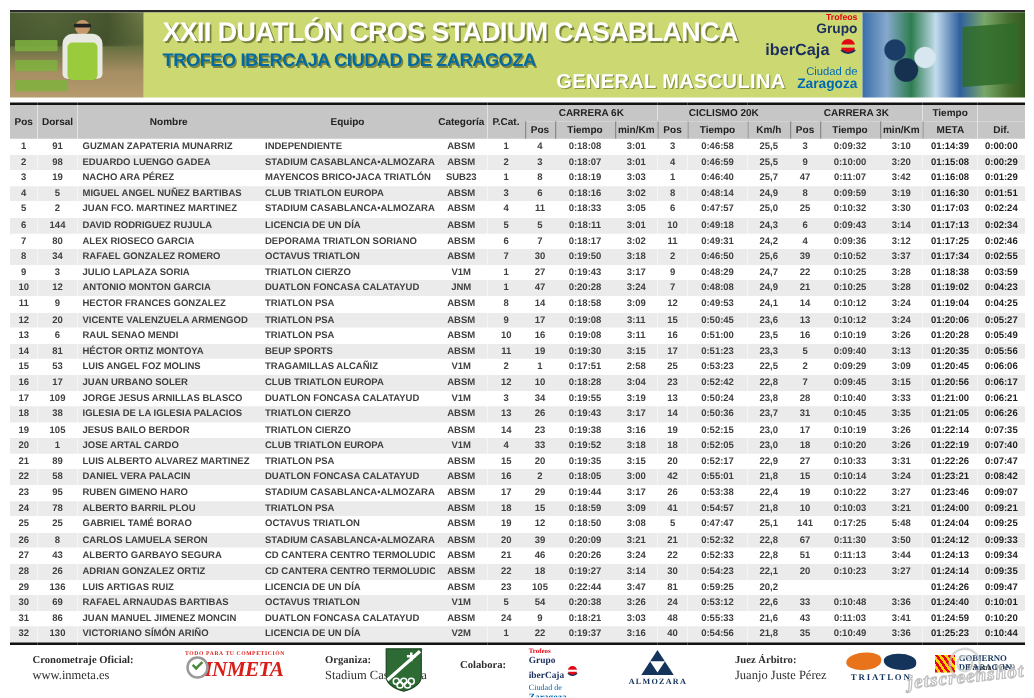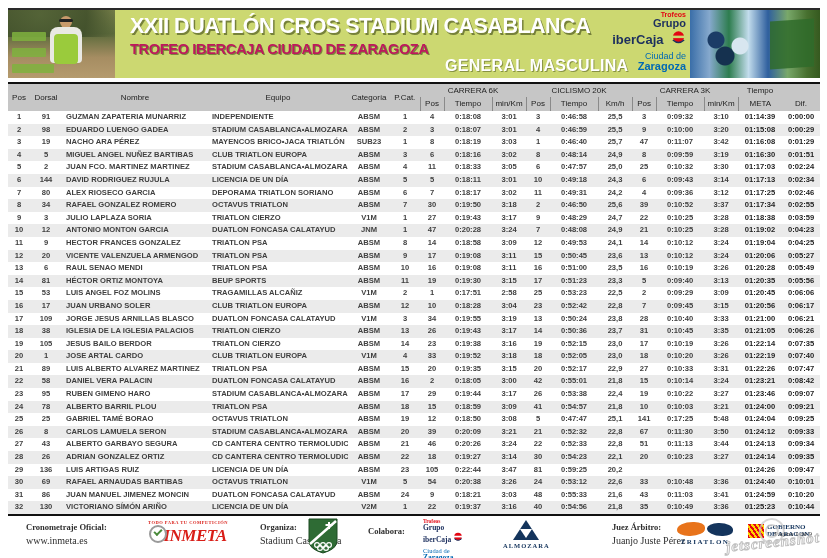--- a/index.html
+++ b/index.html
@@ -22,36 +22,36 @@
   .photo-right{width:130px;background:linear-gradient(90deg,#3a6ea8 0%,#86a9cd 15%,#2e7d4f 30%,#c2dcec 45%,#2f5f9e 60%,#79a86a 75%,#47702f 90%,#35591f 100%);}
   .photo-right .banner{position:absolute;right:6px;top:10px;width:44px;height:48px;background:#2f6b2a;opacity:.85;transform:skewY(-4deg);}
   .photo-right .crowd{position:absolute;left:8px;top:18px;width:60px;height:40px;
         background:radial-gradient(circle at 30% 30%,#1b3c66 8px,transparent 9px),
                    radial-gradient(circle at 70% 45%,#d8e6f0 8px,transparent 9px),
                    radial-gradient(circle at 45% 70%,#15314f 9px,transparent 10px);}
   .band{flex:1;background:#ccd871;position:relative;text-align:right;}
   .band .title{position:absolute;left:15px;top:4px;font-size:21.5px;font-weight:800;letter-spacing:-.5px;
         color:#fff;text-shadow:1.5px 1.5px 0 rgba(90,100,40,.75);white-space:nowrap;}
   .band .subtitle{position:absolute;left:15px;top:31px;font-size:14.5px;font-weight:800;letter-spacing:-.3px;
-        color:#be185d;text-shadow:1.2px 1.2px 0 rgba(90,100,40,.7);white-space:nowrap;}
+        color:#0369a1;text-shadow:1.2px 1.2px 0 rgba(90,100,40,.7);white-space:nowrap;}
   .band .category{position:absolute;left:330px;top:47px;font-size:16px;font-weight:800;color:#fff;
         text-shadow:1px 1px 0 rgba(90,100,40,.6);letter-spacing:.3px;white-space:nowrap;}
   .sponsor{position:absolute;right:4px;top:1px;width:118px;line-height:1.05;}
   .sponsor .trofeos{font-size:7px;color:#e30613;font-weight:700;}
   .sponsor .grupo{font-size:11px;font-weight:800;color:#1c2f5e;}
   .sponsor .ibercaja{font-size:13px;font-weight:800;color:#1c2f5e;display:inline-block;}
   .sponsor .symbol{display:inline-block;vertical-align:middle;margin-left:3px;}
   .sponsor .ciudad{font-size:9px;color:#0069b4;margin-top:3px;}
   .sponsor .zaragoza{font-size:11px;font-weight:800;color:#0069b4;}
 
   
   .tablewrap{position:absolute;left:8px;top:82px;width:812px;}
   table{width:812px;border-collapse:collapse;table-layout:fixed;}
   thead{background:#c6c6c6;}
-  thead th{font-size:8px;font-weight:400;color:#222;padding:0;height:13px;line-height:13px;white-space:nowrap;overflow:hidden;}
+  thead th{font-size:8px;font-weight:700;color:#222;padding:0;height:13px;line-height:13px;white-space:nowrap;overflow:hidden;}
   thead{border-top:2px solid #111;}
   tr.subhead th{border-left:1px solid #8a8a8a;height:14px;line-height:14px;}
   tr.subhead th.noborder{border-left:none;}
   tbody td{font-size:7.6px;font-weight:700;color:#3f3f3f;height:12.6px;line-height:12.6px;
            padding:0 2px;white-space:nowrap;overflow:hidden;text-align:center;box-sizing:border-box;}
   tbody td.left{text-align:left;padding-left:4px;}
   tbody td.meta{color:#1e1e1e;}
   tbody tr.alt{background:#ebebeb;}
   tbody{border-bottom:2px solid #111;}
   th.grp{text-align:center;}
@@ -75,21 +75,21 @@
   .ibermini .trofeos{font-size:5.5px;color:#e30613;font-weight:700;}
   .ibermini .g{font-size:7.5px;font-weight:800;color:#1c2f5e;}
   .ibermini .c{font-size:6.5px;color:#0069b4;margin-top:2px;}
   .ibermini .z{font-size:7.5px;font-weight:800;color:#0069b4;}
   .almozara{left:495px;top:2px;text-align:center;}
   .almz-tri{width:0;height:0;margin:0 auto;border-left:13px solid transparent;border-right:13px solid transparent;
         border-bottom:20px solid #14345c;position:relative;}
   .almz-tri::after{content:"";position:absolute;left:-6px;top:9px;width:0;height:0;
         border-left:6px solid transparent;border-right:6px solid transparent;border-top:9px solid #fff;}
   .almz-word{font-size:6.5px;font-weight:700;color:#14345c;letter-spacing:1px;margin-top:2px;}
-  .juez{left:580px;top:4px;margin-left:24px;}
+  .juez{left:580px;top:4px;}
   .triatlon{left:665px;top:2px;text-align:center;width:64px;}
   .tri-shapes{position:relative;height:18px;}
   .tri-orange{position:absolute;left:4px;top:2px;width:28px;height:14px;background:#e8731a;border-radius:60% 40% 55% 45%;}
   .tri-navy{position:absolute;right:4px;top:3px;width:26px;height:13px;background:#14345c;border-radius:45% 55% 40% 60%;}
   .tri-word{font-size:7px;font-weight:800;color:#14345c;letter-spacing:1.5px;}
   .gobierno{left:740px;top:6px;display:flex;align-items:center;gap:3px;}
   .gob-flag{width:16px;height:14px;background:repeating-linear-gradient(55deg,#e30613 0 2px,#ffd500 2px 4px);}
   .gob-text{font-size:7px;font-weight:800;color:#14345c;line-height:1.05;}
   .pagenum{position:absolute;right:8px;top:12px;font-size:7px;color:#3a3a3a;}
   .watermark{position:absolute;right:0px;top:16px;font-size:15px;font-weight:800;font-style:italic;

